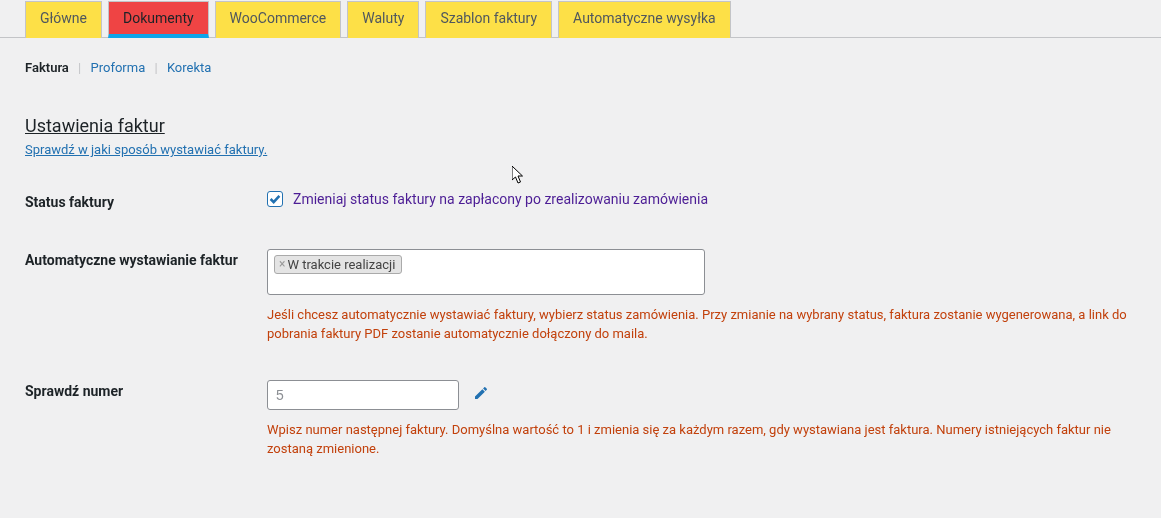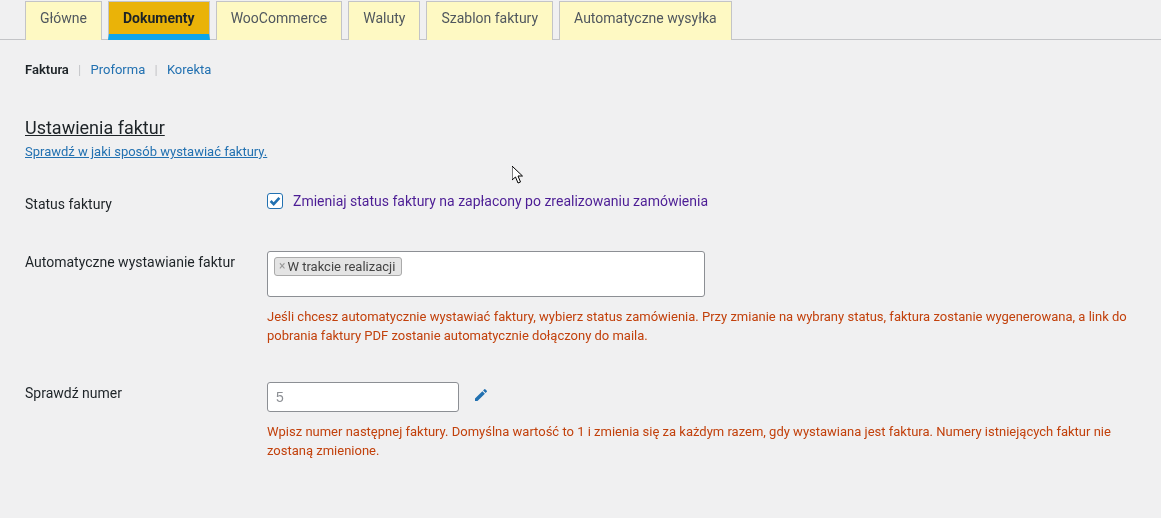--- a/index.html
+++ b/index.html
@@ -16,32 +16,32 @@
       display: flex;
       border-bottom: 1px solid #c3c4c7;
       padding-left: 25px;
       background: #f0f0f1;
     }
     .tab {
       padding: 8px 14px;
       margin-right: 6px;
       border: 1px solid #c3c4c7;
       border-bottom: none;
-      background: #fef9c3;
+      background: #fde047;
       color: #50575e;
       font-size: 14px;
       cursor: pointer;
       position: relative;
       top: 1px;
     }
     .tab.active {
-      background: #eab308;
-      border-bottom: 6px solid #0ea5e9;
-      color: #1d2327;
-      font-weight: 700;
+      background: #ef4444;
+      border-bottom: 4px solid #0ea5e9;
+      color: #1d2327;
+      font-weight: 400;
     }
     .content {
       padding: 22px 25px 0 25px;
     }
     .subnav {
       font-size: 13px;
       margin-bottom: 40px;
     }
     .subnav .item {
       color: #2271b1;
@@ -72,21 +72,21 @@
       margin-bottom: 34px;
     }
     .form-row {
       display: flex;
       align-items: flex-start;
       margin-bottom: 36px;
     }
     .form-label {
       width: 242px;
       flex-shrink: 0;
-      font-weight: 400;
+      font-weight: 700;
       font-size: 14px;
       color: #1d2327;
       padding-top: 2px;
       line-height: 1.4;
       padding-right: 12px;
     }
     .form-field {
       flex: 1;
     }
     .checkbox-wrap {

